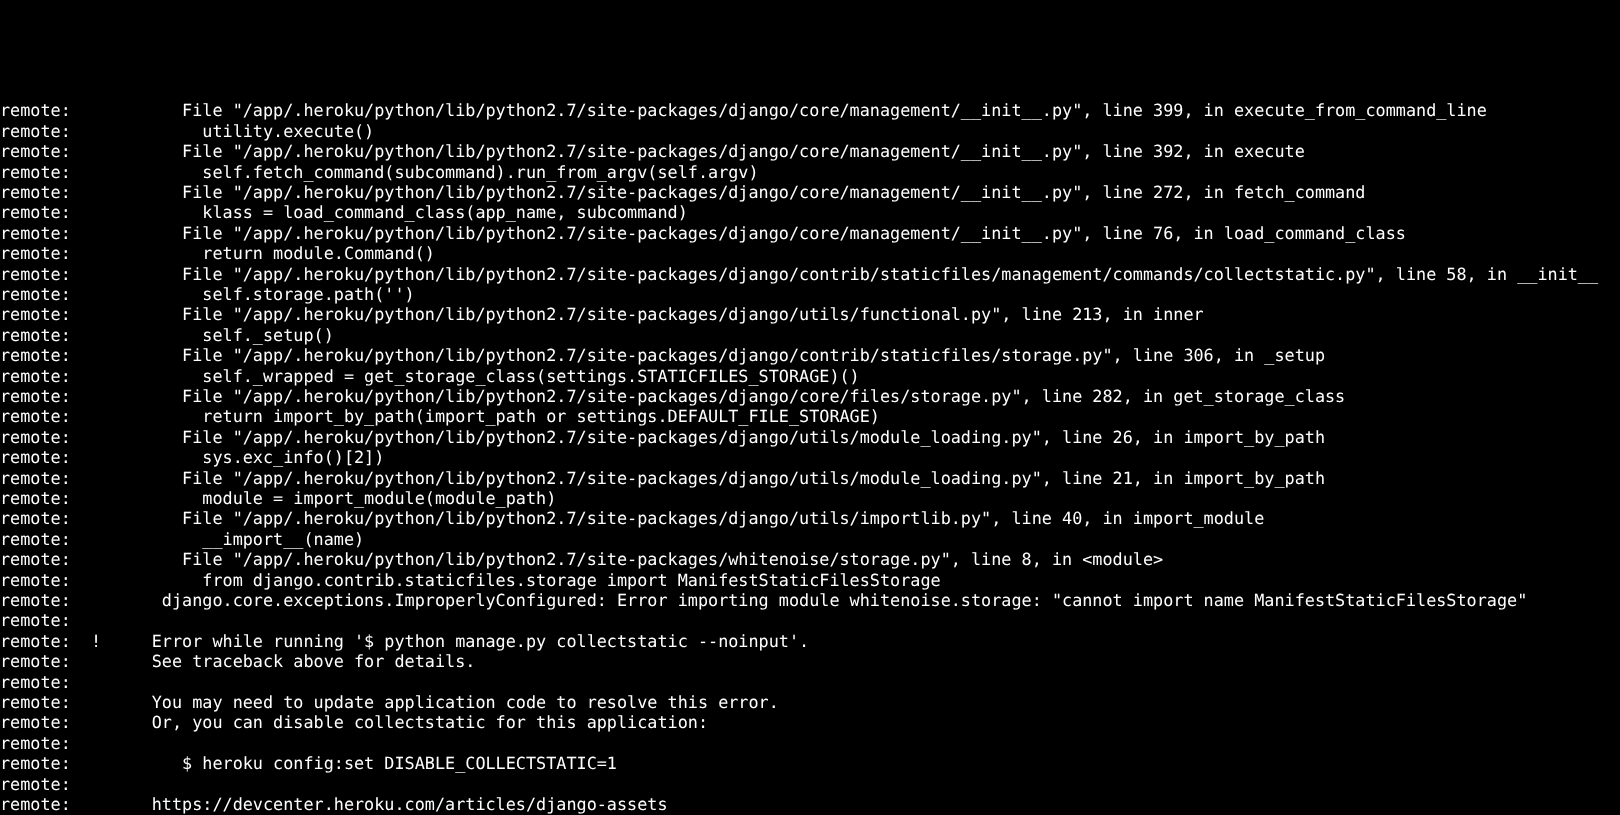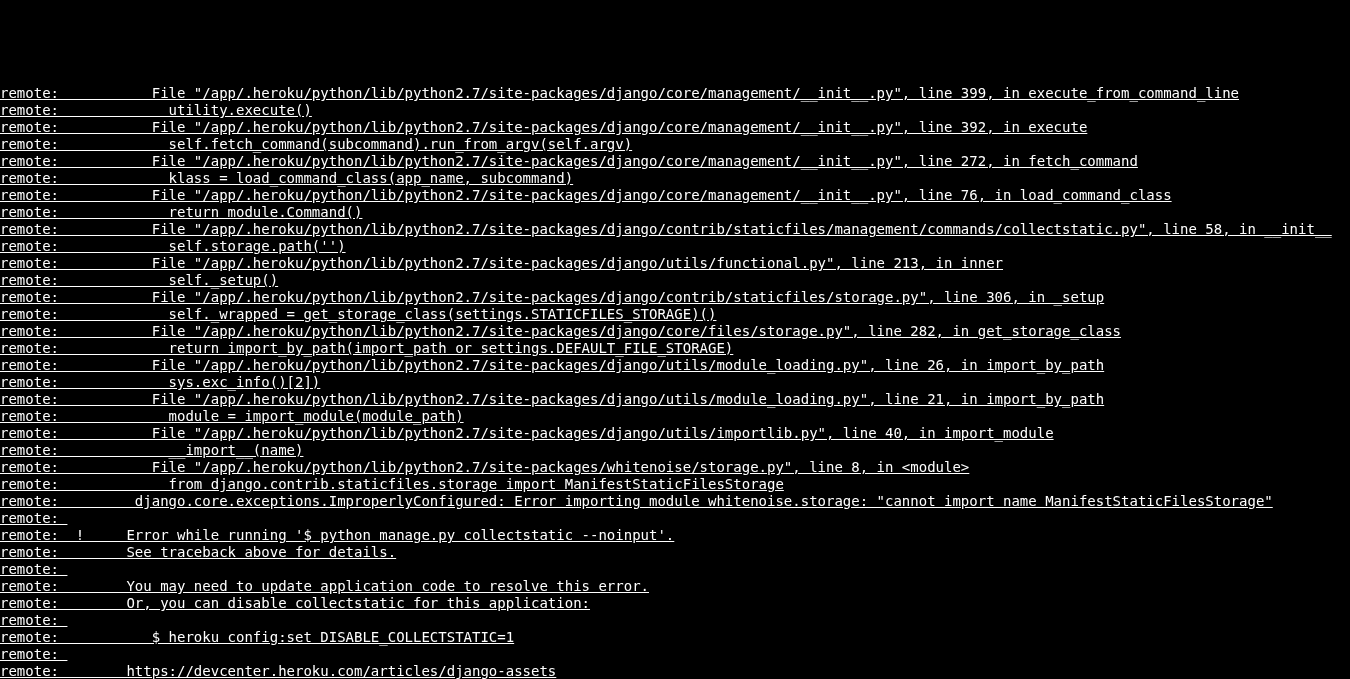--- a/index.html
+++ b/index.html
@@ -11,21 +11,20 @@
     font-size: 14px;
     line-height: 17px;
     width: 1350px;
     height: 679px;
     overflow: hidden;
     white-space: pre;
   }
   .term {
     padding: 0;
     margin: 0;
-    text-decoration: underline;
   }
   .line {
     display: block;
   }
 </style>
 </head>
 <body>
 
 
 

